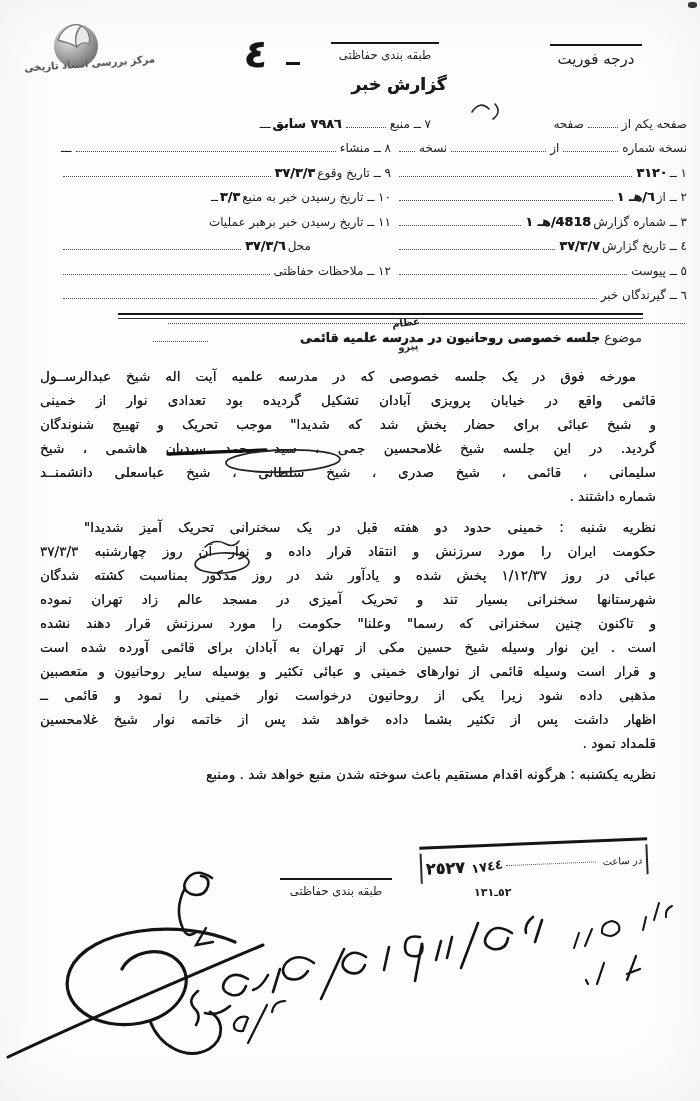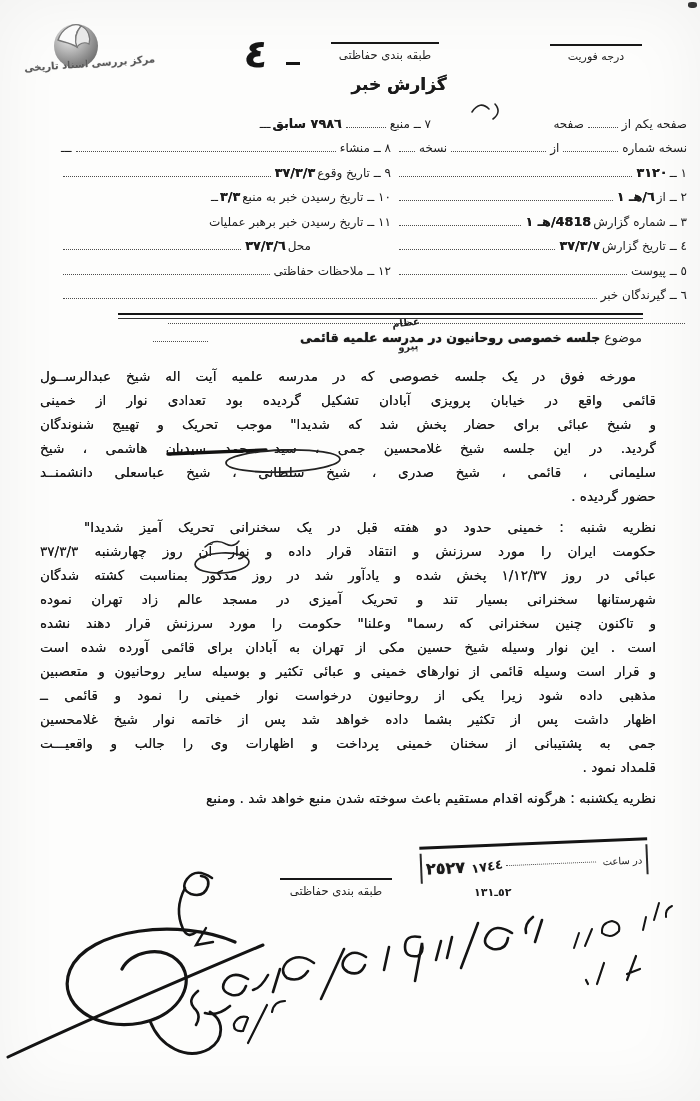--- a/index.html
+++ b/index.html
@@ -11,21 +11,21 @@
   }
   
   .logo{position:absolute; left:24px; top:18px; width:130px; height:66px;}
   .logo-globe{position:absolute; left:24px; top:2px;}
   .logo-text{
     position:absolute; left:0px; top:40px; width:128px; text-align:center;
     font-size:10px; font-weight:bold; color:#5a5a5a;
     transform:rotate(-4deg); text-shadow:0 0 1px #bbb; white-space:nowrap;
   }
   
-  .urgency{position:absolute; left:550px; top:44px; width:92px; text-align:center; font-size:11px;}
+  .urgency{position:absolute; left:550px; top:44px; width:92px; text-align:center; font-size:15px;}
   .urgency .ovl, .cls .ovl, .f-cls .ovl{border-top:2.2px solid #171717; margin-bottom:4px;}
   .cls{position:absolute; left:331px; top:42px; width:108px; text-align:center; font-size:11.5px;}
   .hw-num{
     position:absolute; left:244px; top:30px; font-size:40px; font-weight:bold;
     transform:rotate(7deg); color:#161616;
   }
   .hw-dash{position:absolute; left:286px; top:62px; width:14px; border-top:3px solid #161616;}
   .title{
     position:absolute; left:344px; top:74px; width:110px; text-align:center;
     font-size:17px; font-weight:bold; text-shadow:0 0 .6px #222;
@@ -221,31 +221,30 @@
     <span class="hw-above">عظام</span>
     <span class="hw-below">پیرو</span>
   </div>
 
   <div class="body" id="body">
       <div class="bline ind">مورخه فوق در یک جلسه خصوصی که در مدرسه علمیه آیت اله شیخ عبدالرســول</div>
       <div class="bline">قائمی واقع در خیابان پرویزی آبادان تشکیل گردیده بود تعدادی نوار از خمینی</div>
       <div class="bline">و شیخ عبائی برای حضار پخش شد که شدیدا" موجب تحریک و تهییج شنوندگان</div>
       <div class="bline">گردید. در این جلسه شیخ غلامحسین جمی ، سید محمد سیدیان هاشمی ، شیخ</div>
       <div class="bline">سلیمانی ، قائمی ، شیخ صدری ، شیخ سلطانی ، شیخ عباسعلی دانشمنــد</div>
-      <div class="bline noj">حضور گردیده .</div>
+      <div class="bline noj">شماره داشتند .</div>
       <div class="bline gap">نظریه شنبه : خمینی حدود دو هفته قبل در یک سخنرانی تحریک آمیز شدیدا"</div>
       <div class="bline">حکومت ایران را مورد سرزنش و انتقاد قرار داده و نوار آن روز چهارشنبه ٣٧/٣/٣</div>
       <div class="bline">عبائی در روز ١/١٢/٣٧ پخش شده و یادآور شد در روز مذکور بمناسبت کشته شدگان</div>
       <div class="bline">شهرستانها سخنرانی بسیار تند و تحریک آمیزی در مسجد عالم زاد تهران نموده</div>
       <div class="bline">و تاکنون چنین سخنرانی که رسما" وعلنا" حکومت را مورد سرزنش قرار دهند نشده</div>
       <div class="bline">است . این نوار وسیله شیخ حسین مکی از تهران به آبادان برای قائمی آورده شده است</div>
       <div class="bline">و قرار است وسیله قائمی از نوارهای خمینی و عبائی تکثیر و بوسیله سایر روحانیون و متعصبین</div>
       <div class="bline">مذهبی داده شود زیرا یکی از روحانیون درخواست نوار خمینی را نمود و قائمی ــ</div>
       <div class="bline">اظهار داشت پس از تکثیر بشما داده خواهد شد پس از خاتمه نوار شیخ غلامحسین</div>
-      <div class="bline">جمی به پشتیبانی از سخنان خمینی پرداخت و اظهارات وی را جالب و واقعیـــت</div>
       <div class="bline noj">قلمداد نمود .</div>
       <div class="bline noj gap">نظریه یکشنبه : هرگونه اقدام مستقیم باعث سوخته شدن منبع خواهد شد . ومنبع</div>
     </div>
 
   <svg class="body-decor" width="700" height="250" viewBox="0 0 700 250">
     <path d="M168,104 l98,-4" fill="none" stroke="#111" stroke-width="3.4" stroke-linecap="round"></path>
     <ellipse cx="283" cy="111" rx="57" ry="11" fill="none" stroke="#222" stroke-width="1.8" transform="rotate(-2 283 111)"></ellipse>
     <ellipse cx="222" cy="213" rx="27" ry="10" fill="none" stroke="#222" stroke-width="1.7" transform="rotate(-3 222 213)"></ellipse>
     <path d="M205,197 q10,-9 21,-3 q8,4 13,-3" fill="none" stroke="#222" stroke-width="1.5" stroke-linecap="round"></path>
   </svg>

